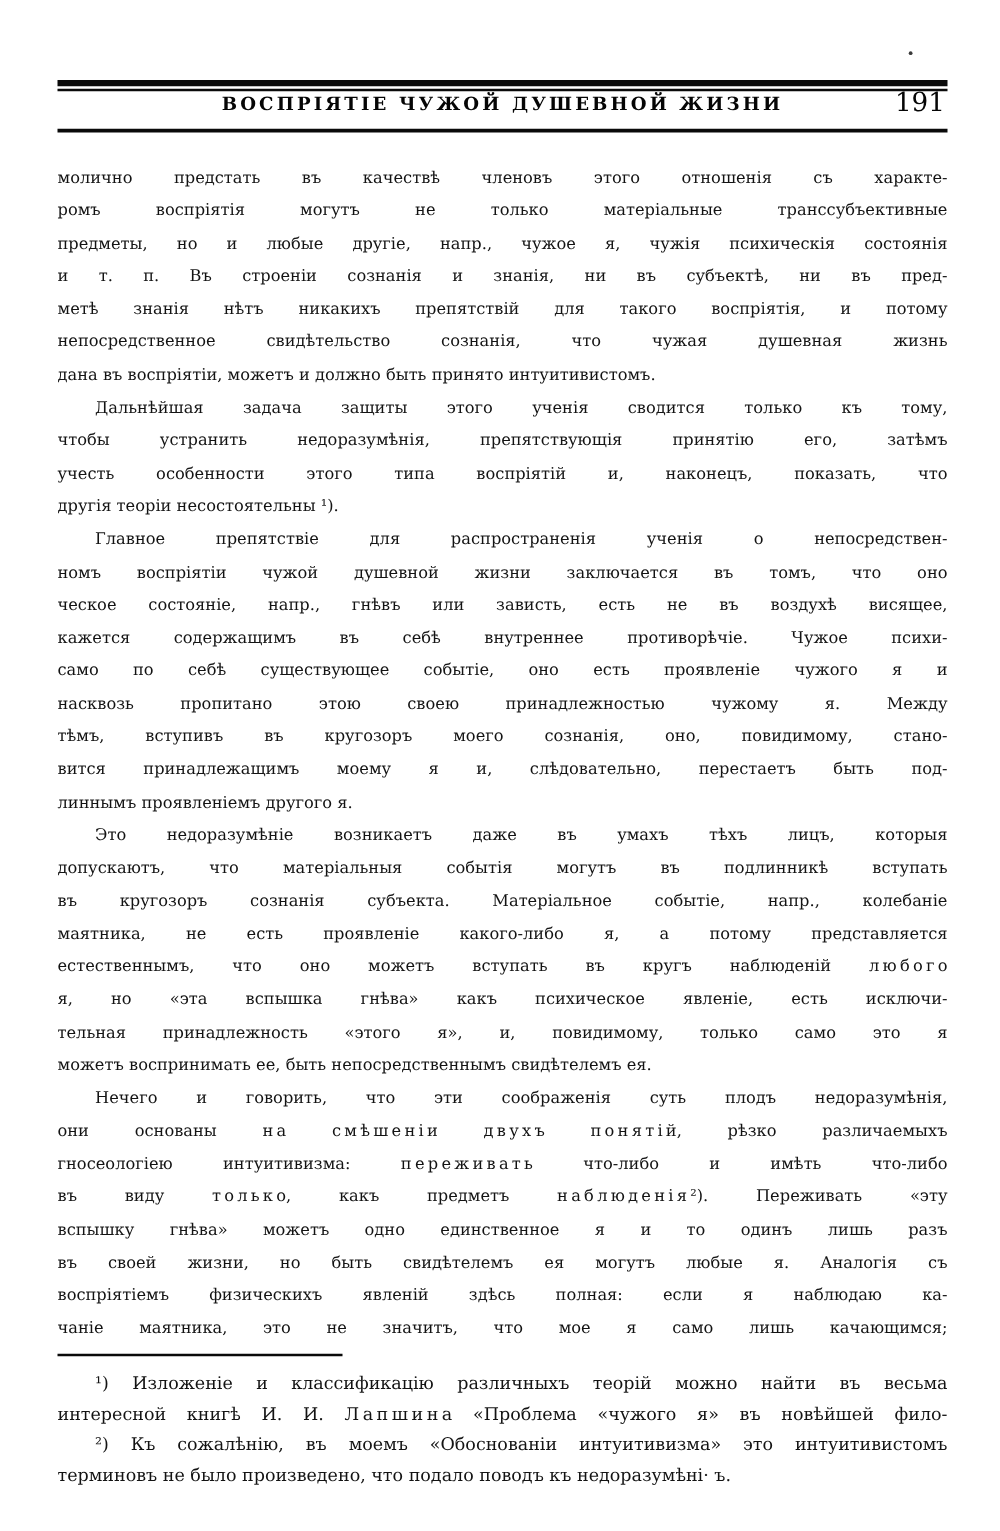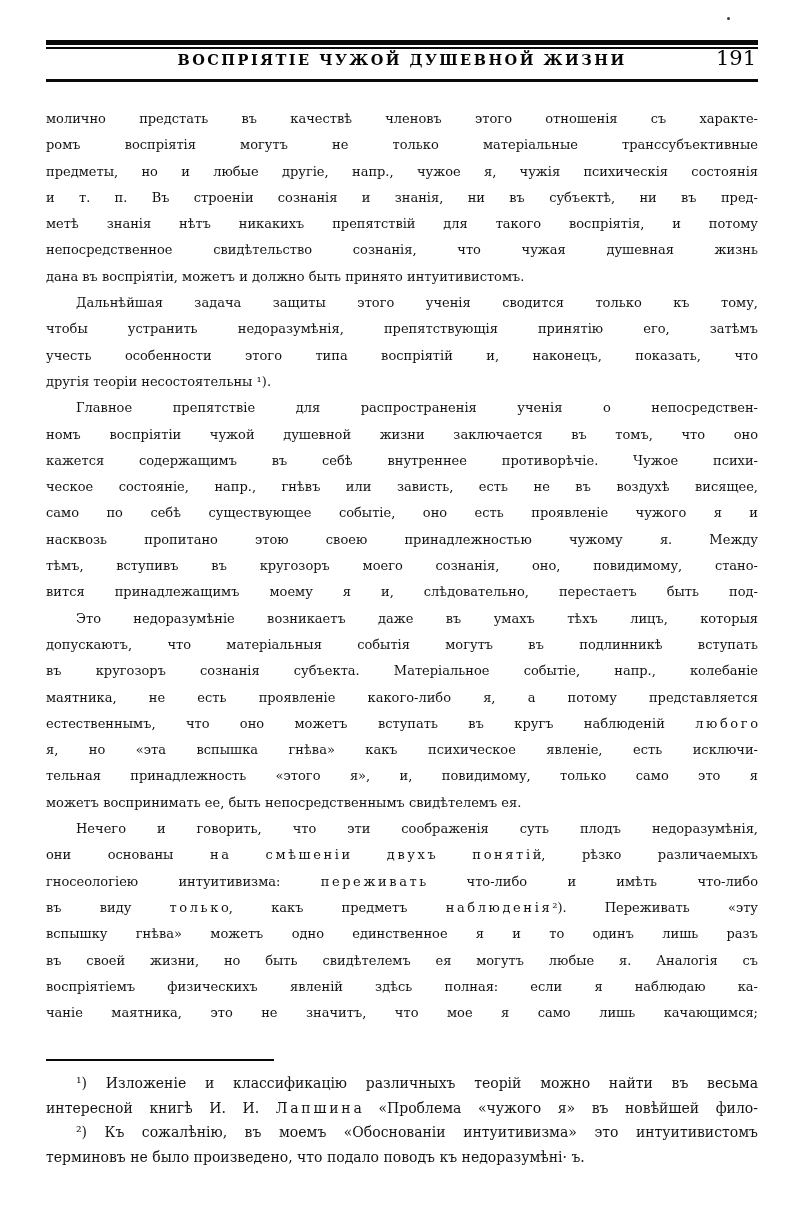--- a/index.html
+++ b/index.html
@@ -4,21 +4,21 @@
 <style>
   html, body { margin: 0; padding: 0; }
   body {
     width: 800px; height: 1225px;
     background: #ffffff;
     font-family: "DejaVu Serif", serif;
     color: #131313;
     position: relative;
     overflow: hidden;
   }
-  .page { position: absolute; inset: 0; }
+  .page { position: absolute; inset: 0; margin-top: 24px; }
 
   
   .rule-top {
     position: absolute; top: 40px; left: 46px; width: 712px;
     height: 9px; box-sizing: border-box;
     border-top: 5px solid #0a0a0a;
     border-bottom: 2px solid #0a0a0a;
   }
   .running-head {
     position: absolute; top: 51px; left: 46px; width: 712px;
@@ -86,26 +86,27 @@
       <div class="line">и т. п. Въ строеніи сознанія и знанія, ни въ субъектѣ, ни въ пред-</div>
       <div class="line">метѣ знанія нѣтъ никакихъ препятствій для такого воспріятія, и потому</div>
       <div class="line">непосредственное свидѣтельство сознанія, что чужая душевная жизнь</div>
       <div class="line short">дана въ воспріятіи, можетъ и должно быть принято интуитивистомъ.</div>
       <div class="line indent">Дальнѣйшая задача защиты этого ученія сводится только къ тому,</div>
       <div class="line">чтобы устранить недоразумѣнія, препятствующія принятію его, затѣмъ</div>
       <div class="line">учесть особенности этого типа воспріятій и, наконецъ, показать, что</div>
       <div class="line short">другія теоріи несостоятельны ¹).</div>
       <div class="line indent">Главное препятствіе для распространенія ученія о непосредствен-</div>
       <div class="line">номъ воспріятіи чужой душевной жизни заключается въ томъ, что оно</div>
+      <div class="line">ческое состояніе, напр., гнѣвъ или зависть, есть не въ воздухѣ висящее,</div>
       <div class="line">кажется содержащимъ въ себѣ внутреннее противорѣчіе. Чужое психи-</div>
-      <div class="line">ческое состояніе, напр., гнѣвъ или зависть, есть не въ воздухѣ висящее,</div>
       <div class="line">само по себѣ существующее событіе, оно есть проявленіе чужого я и</div>
       <div class="line">насквозь пропитано этою своею принадлежностью чужому я. Между</div>
       <div class="line">тѣмъ, вступивъ въ кругозоръ моего сознанія, оно, повидимому, стано-</div>
       <div class="line">вится принадлежащимъ моему я и, слѣдовательно, перестаетъ быть под-</div>
+      <div class="line short">линнымъ проявленіемъ другого я.</div>
       <div class="line indent">Это недоразумѣніе возникаетъ даже въ умахъ тѣхъ лицъ, которыя</div>
       <div class="line">допускаютъ, что матеріальныя событія могутъ въ подлинникѣ вступать</div>
       <div class="line">въ кругозоръ сознанія субъекта. Матеріальное событіе, напр., колебаніе</div>
       <div class="line">маятника, не есть проявленіе какого-либо я, а потому представляется</div>
       <div class="line">естественнымъ, что оно можетъ вступать въ кругъ наблюденій л ю б о г о</div>
       <div class="line">я, но «эта вспышка гнѣва» какъ психическое явленіе, есть исключи-</div>
       <div class="line">тельная принадлежность «этого я», и, повидимому, только само это я</div>
       <div class="line short">можетъ воспринимать ее, быть непосредственнымъ свидѣтелемъ ея.</div>
       <div class="line indent">Нечего и говорить, что эти соображенія суть плодъ недоразумѣнія,</div>
       <div class="line">они основаны н а с м ѣ ш е н і и д в у х ъ п о н я т і й, рѣзко различаемыхъ</div>

